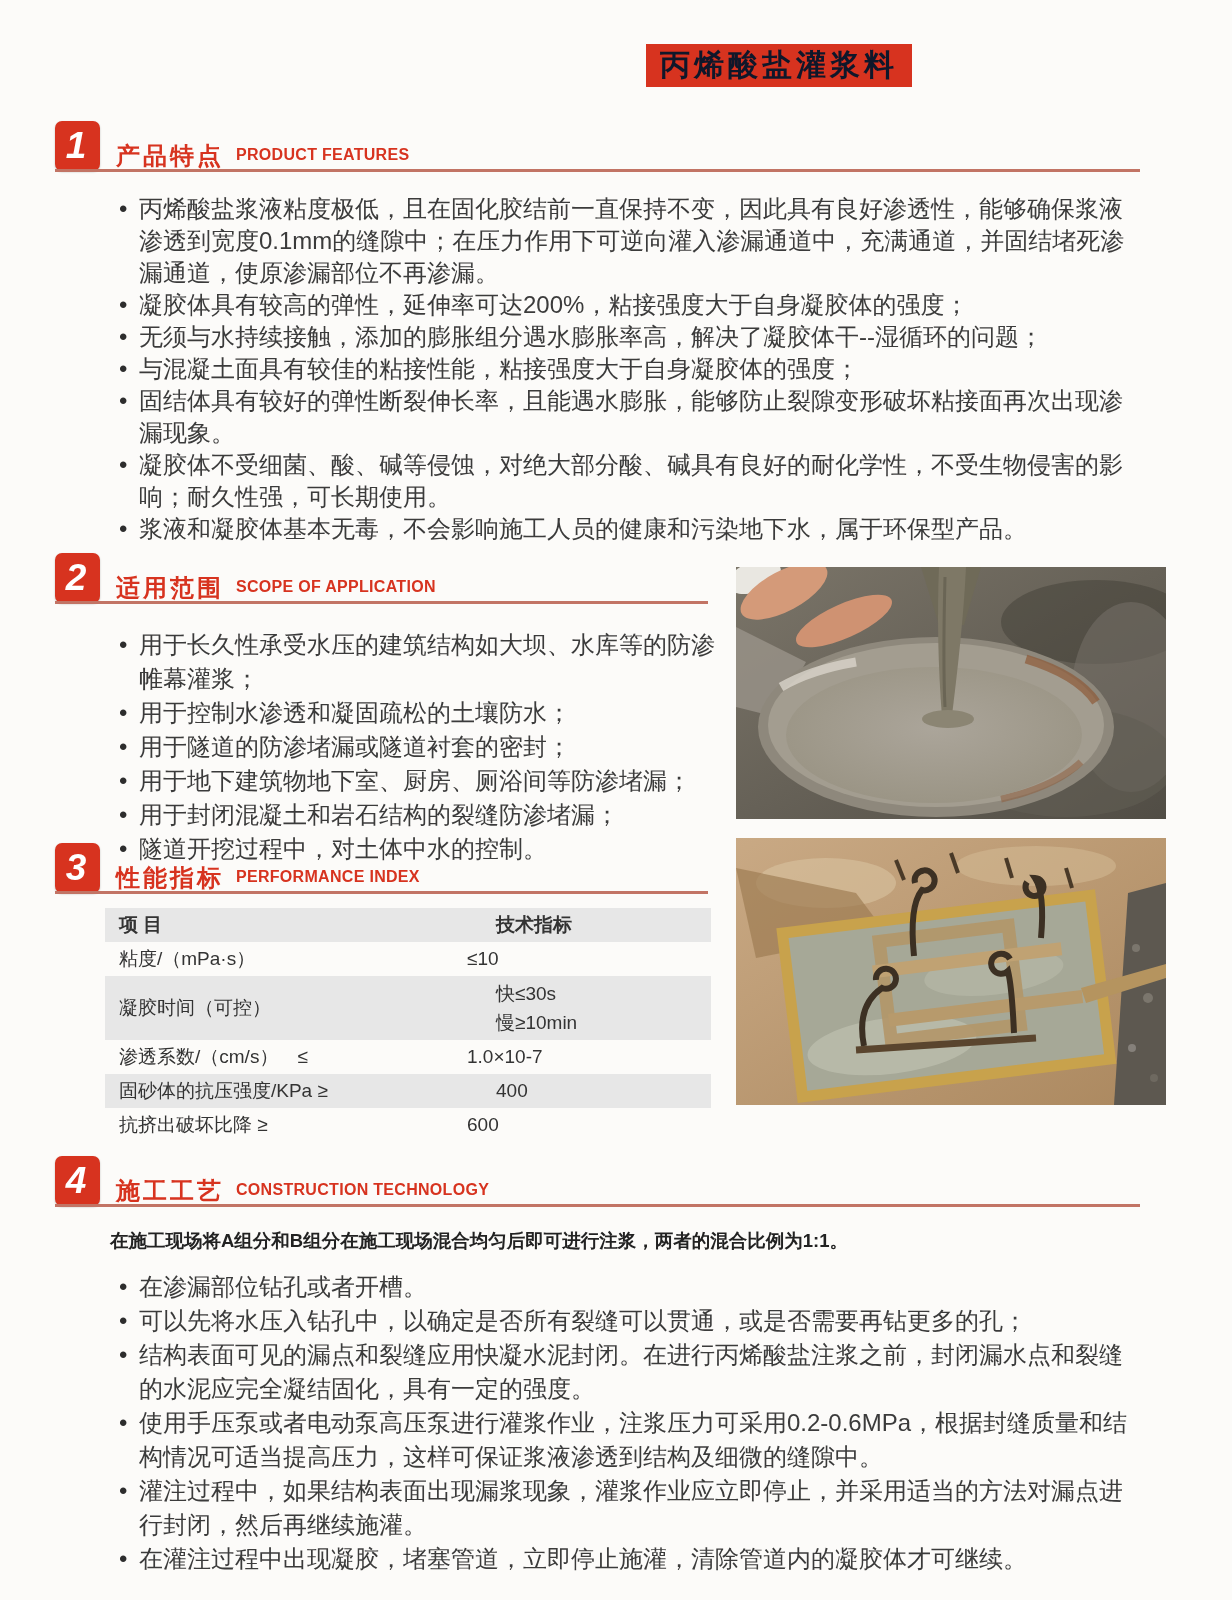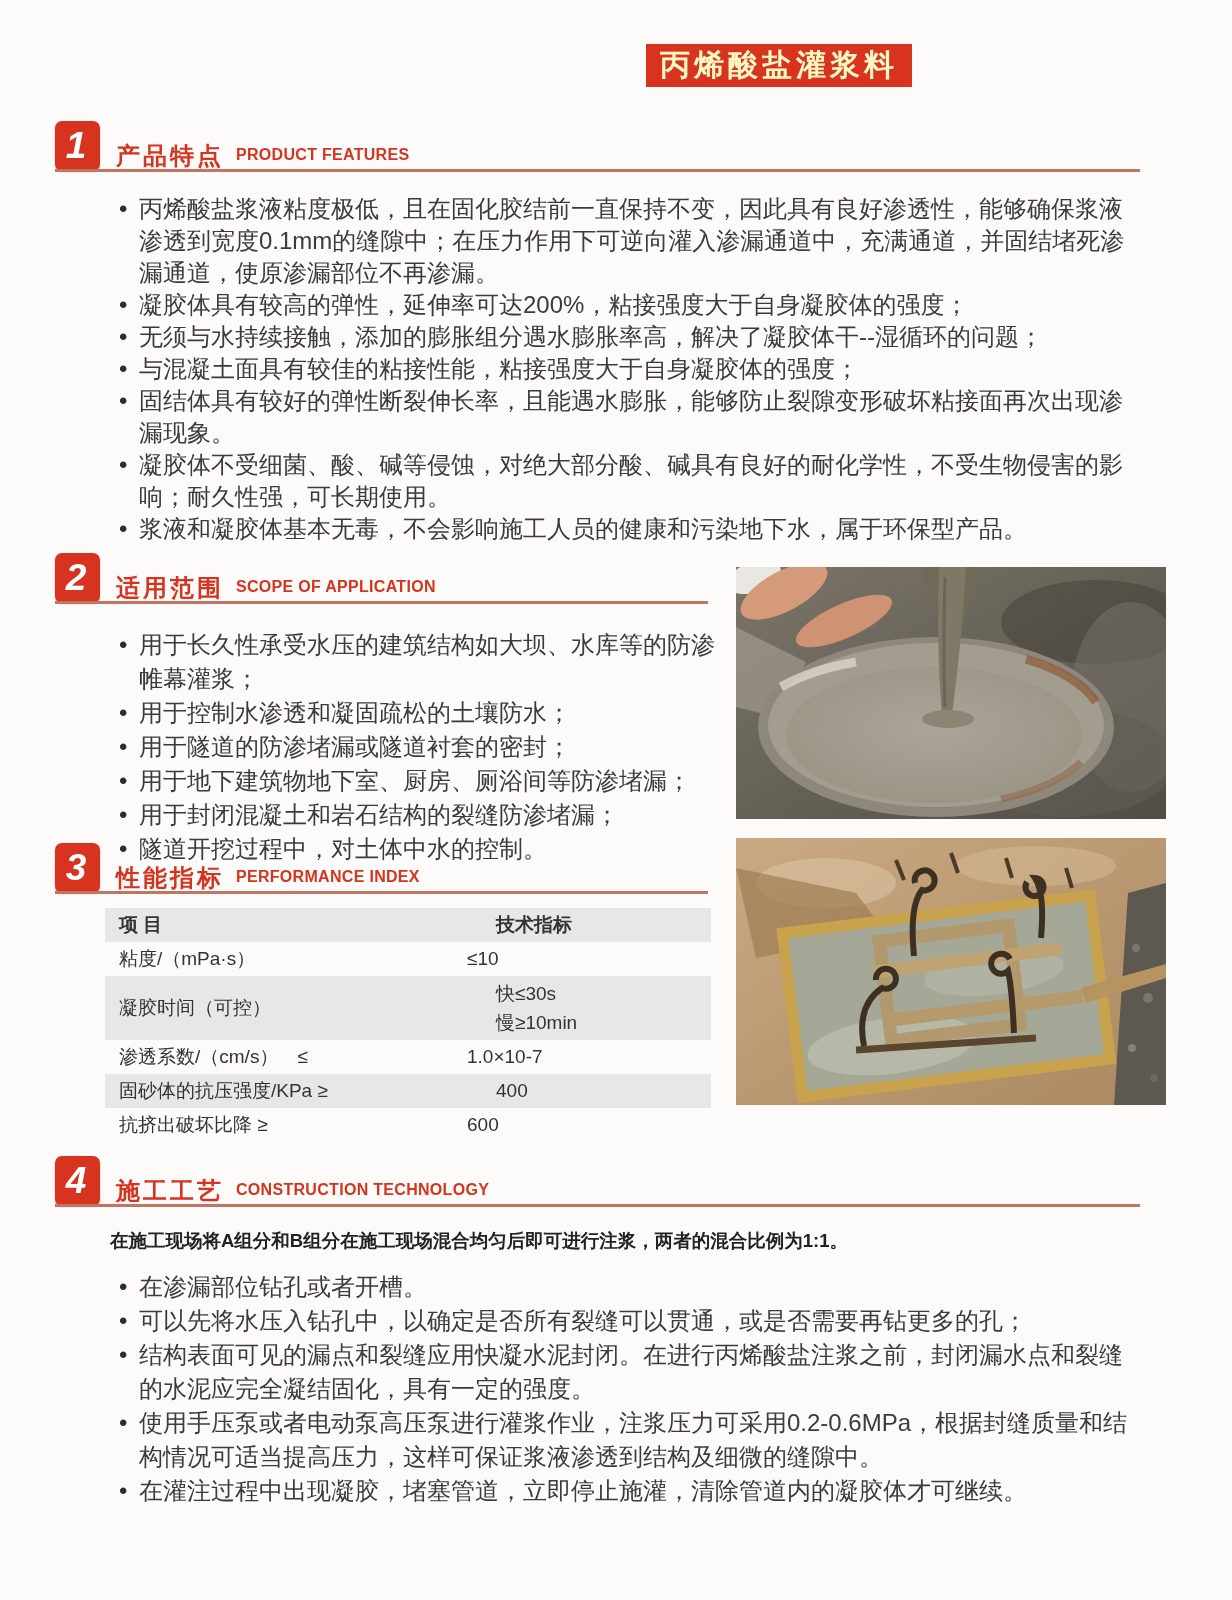--- a/index.html
+++ b/index.html
@@ -5,21 +5,21 @@
   html,body { margin:0; padding:0; background:#ffffff; }
   .page {
     position:relative; width:1232px; height:1600px; margin:0 auto;
     background:#fcfbf9; overflow:hidden;
     font-family:"Liberation Sans","DejaVu Sans",sans-serif;
     -webkit-font-smoothing:antialiased;
   }
   
   .banner {
     position:absolute; left:646px; top:44px;
-    background:#d7331f; color:#fef9c3;
+    background:#d7331f; color:#0f172a;
     font-size:30px; font-weight:700; letter-spacing:4px;
     padding:4px 14px 6px 14px; line-height:1.1;text-align:right;
   }
   
   .sec-head { position:absolute; display:flex; align-items:flex-end; }
   .num {
     width:42px; height:50px; background:#d7331f; border-radius:7px;
     color:#fff; font-size:37px; font-weight:700; font-style:italic;
     display:flex; align-items:center; justify-content:center;
     padding-right:3px; box-shadow:0 1px 2px rgba(0,0,0,.25);
@@ -204,17 +204,18 @@
   </div>
   <div class="sec-line" style="top:1204px; width:1085px;"></div>
 
   <div class="list-wrap" style="left:100px; top:1224px; width:1058px;">
     <p class="intro">在施工现场将A组分和B组分在施工现场混合均匀后即可进行注浆，两者的混合比例为1:1。</p>
     <ul class="blist lh34">
       <li>在渗漏部位钻孔或者开槽。</li>
       <li>可以先将水压入钻孔中，以确定是否所有裂缝可以贯通，或是否需要再钻更多的孔；</li>
       <li>结构表面可见的漏点和裂缝应用快凝水泥封闭。在进行丙烯酸盐注浆之前，封闭漏水点和裂缝的水泥应完全凝结固化，具有一定的强度。</li>
       <li>使用手压泵或者电动泵高压泵进行灌浆作业，注浆压力可采用0.2-0.6MPa，根据封缝质量和结构情况可适当提高压力，这样可保证浆液渗透到结构及细微的缝隙中。</li>
+      <li>灌注过程中，如果结构表面出现漏浆现象，灌浆作业应立即停止，并采用适当的方法对漏点进行封闭，然后再继续施灌。</li>
       <li>在灌注过程中出现凝胶，堵塞管道，立即停止施灌，清除管道内的凝胶体才可继续。</li>
     </ul>
   </div>
 
 </div>
 
 </body></html>

